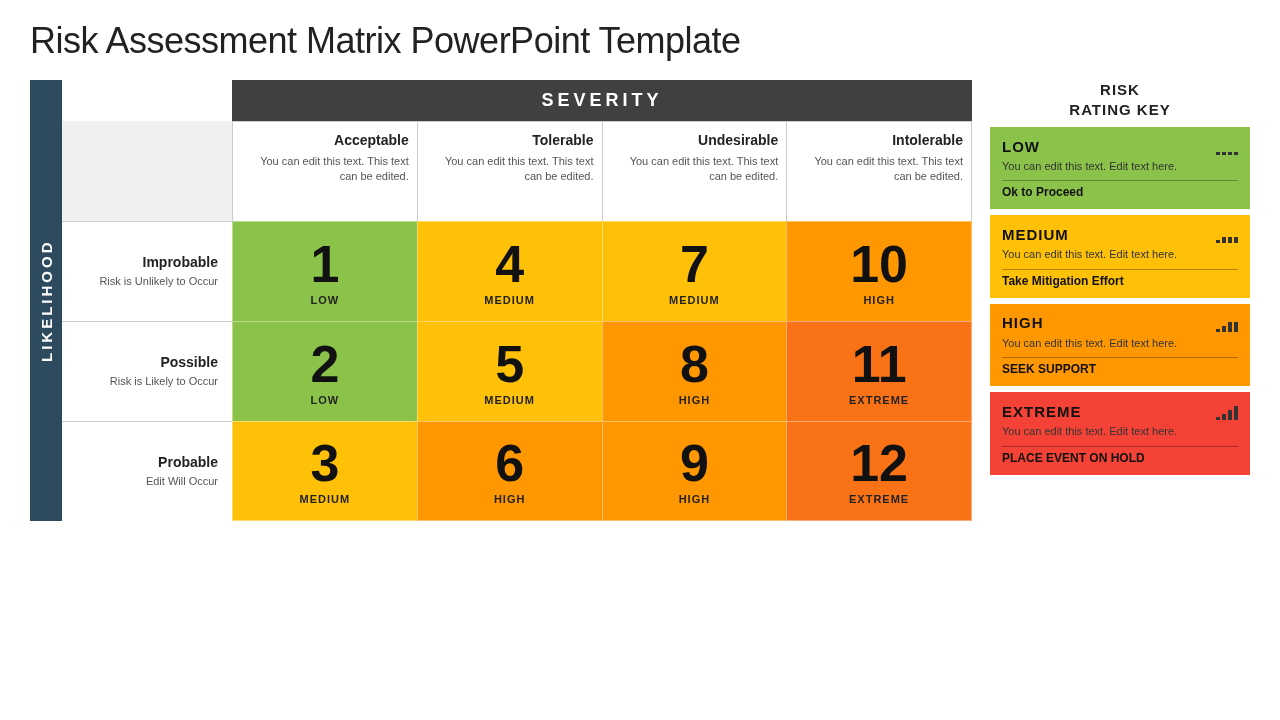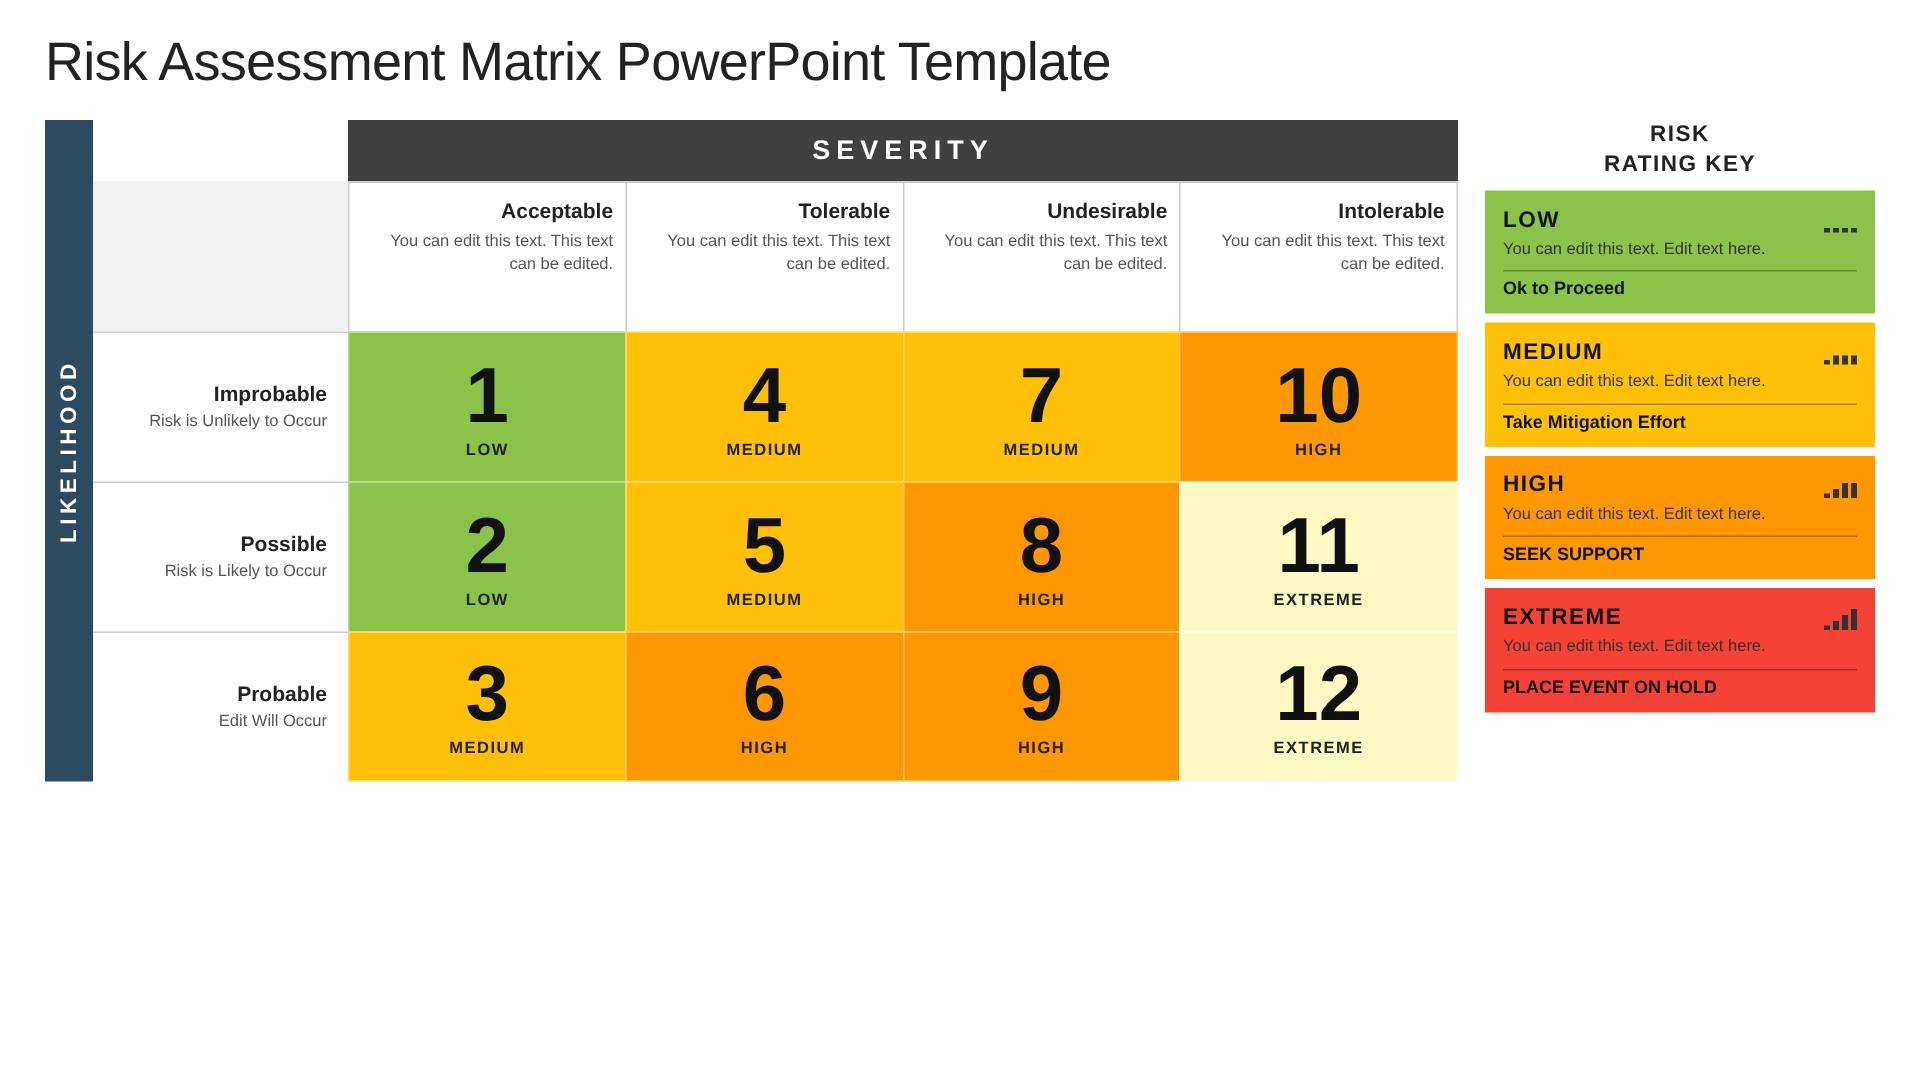--- a/index.html
+++ b/index.html
@@ -153,21 +153,21 @@
       font-size: 11px;
       font-weight: 700;
       color: #222;
       margin-top: 4px;
       letter-spacing: 1px;
     }
     
     .cell-green { background: #8bc34a; }
     .cell-yellow { background: #ffc107; }
     .cell-orange { background: #ff9800; }
-    .cell-red { background: #fef9c3; }
+    .cell-red { background: #f97316; }
 
     
     .rating-key {
       width: 260px;
       display: flex;
       flex-direction: column;
       gap: 0;
     }
     .rating-key-title {
       font-weight: 700;

